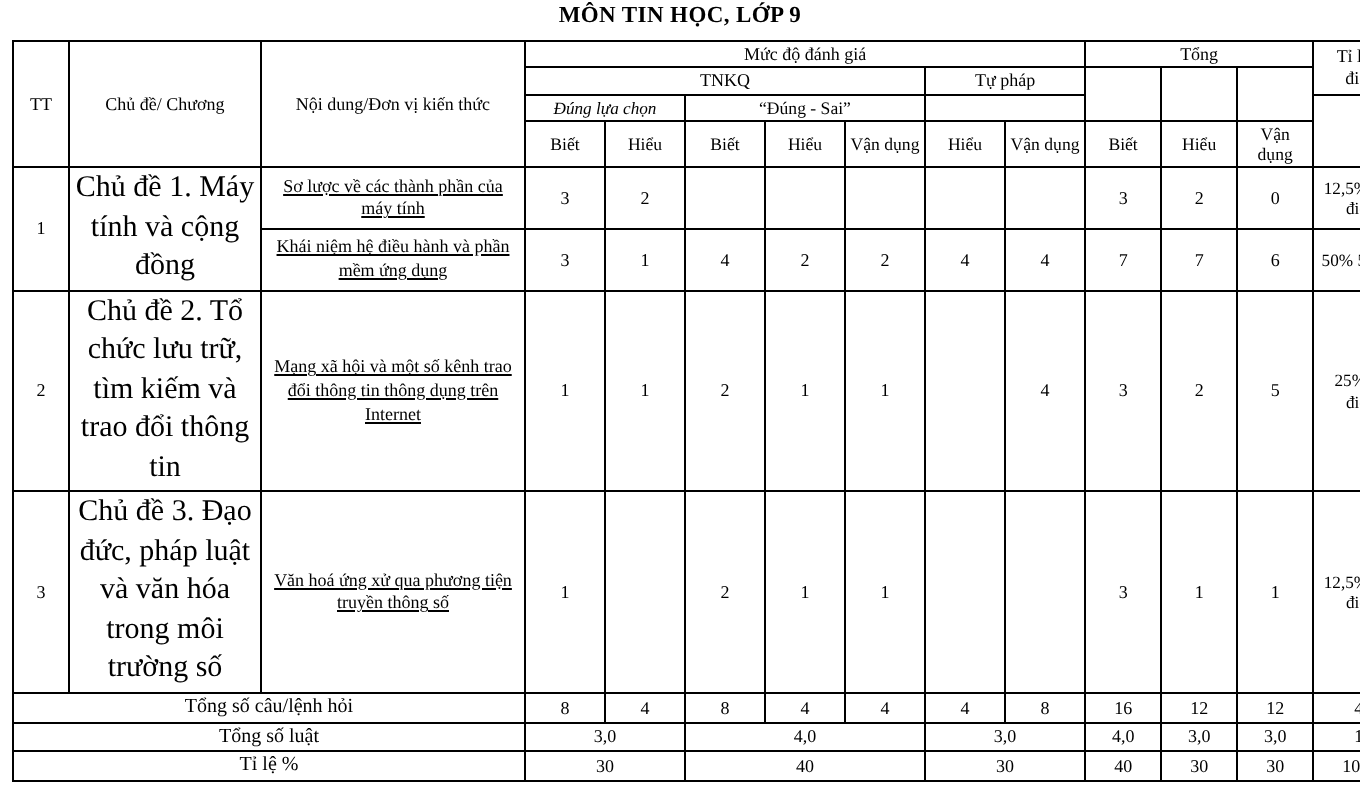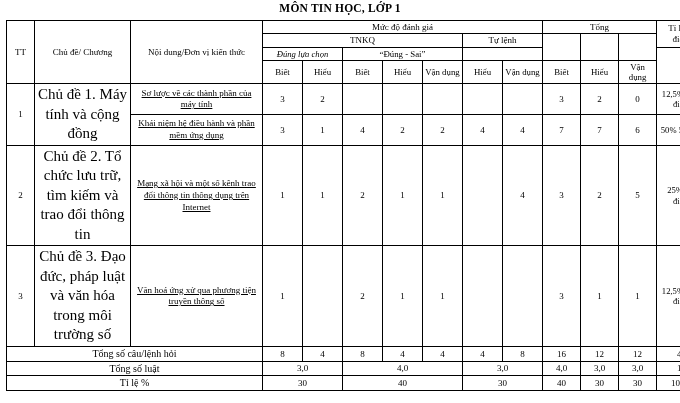--- a/index.html
+++ b/index.html
@@ -125,21 +125,21 @@
   }
 
   
 </style>
 </head>
 <body>
 
 <div class="page">
 
   <div class="title-block">
-    <div class="title-line">MÔN TIN HỌC, LỚP 1</div>
+    <div class="title-line">MÔN TIN HỌC, LỚP 9</div>
   </div>
 
   <div class="matrix-wrap">
     <table class="matrix">
       <colgroup>
         <col style="width:28px">
         <col style="width:96px">
         <col style="width:132px">
         <col style="width:40px">
         <col style="width:40px">
@@ -158,21 +158,21 @@
         <tr>
           <td class="hcell" rowspan="4">TT</td>
           <td class="hcell" rowspan="4">Chủ đề/ Chương</td>
           <td class="hcell" rowspan="4">Nội dung/Đơn vị kiến thức</td>
           <td class="hcell" colspan="7">Mức độ đánh giá</td>
           <td class="hcell" colspan="3">Tổng</td>
           <td class="hcell" rowspan="2">Tỉ lệ % điểm</td>
         </tr>
         <tr>
           <td class="hcell" colspan="5">TNKQ</td>
-          <td class="hcell" colspan="2">Tự lệnh</td>
+          <td class="hcell" colspan="2">Tự pháp</td>
           <td rowspan="2"></td>
           <td rowspan="2"></td>
           <td rowspan="2"></td>
         </tr>
         <tr>
           <td class="hcell-italic" colspan="2">Đúng lựa chọn</td>
           <td class="hcell-quote" colspan="3">“Đúng - Sai”</td>
           <td colspan="2"></td>
           <td rowspan="2"></td>
         </tr>

